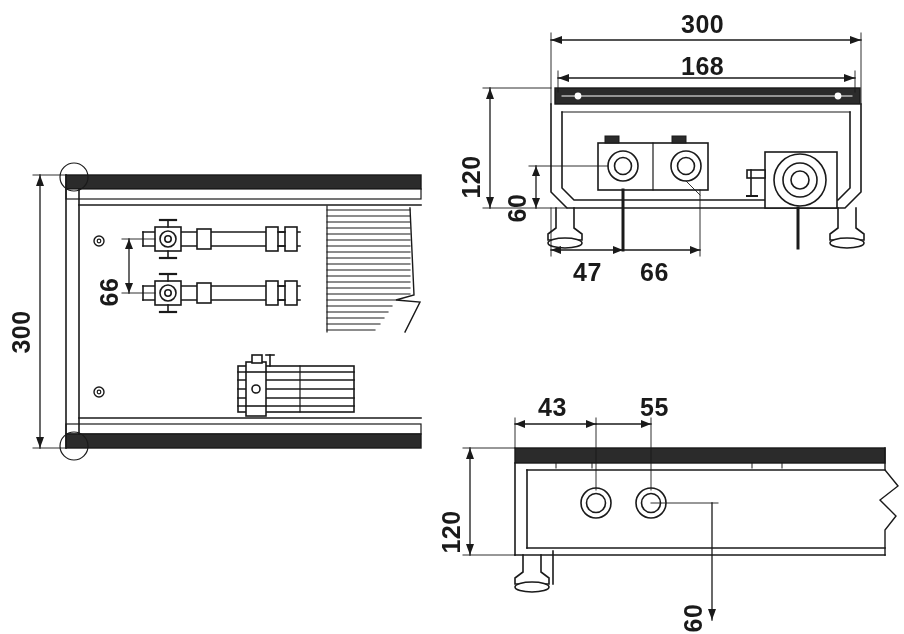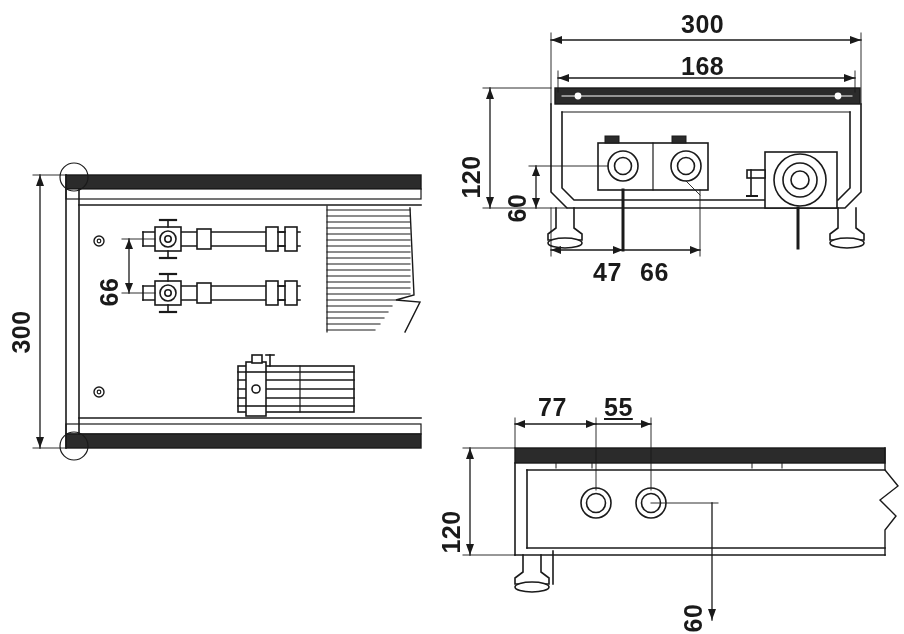--- a/index.html
+++ b/index.html
@@ -258,25 +258,25 @@
 <div class="dim-label vert" style="left:124px;top:292px;transform:rotate(-90deg) translate(-50%,-100%);">66</div>
 
 <div class="dim-label" style="left:681px;top:10px;">300</div>
 
 <div class="dim-label" style="left:681px;top:52px;">168</div>
 
 <div class="dim-label vert" style="left:486px;top:177px;transform:rotate(-90deg) translate(-50%,-100%);">120</div>
 
 <div class="dim-label vert" style="left:532px;top:208px;transform:rotate(-90deg) translate(-50%,-100%);">60</div>
 
-<div class="dim-label" style="left:573px;top:258px;margin-left:20px;">47</div>
+<div class="dim-label" style="left:573px;top:258px;">47</div>
 
 <div class="dim-label" style="left:640px;top:258px;">66</div>
 
-<div class="dim-label" style="left:538px;top:393px;">77</div>
-
-<div class="dim-label" style="left:604px;top:393px;text-decoration:underline;">55</div>
+<div class="dim-label" style="left:538px;top:393px;">43</div>
+
+<div class="dim-label" style="left:640px;top:393px;">55</div>
 
 <div class="dim-label vert" style="left:466px;top:532px;transform:rotate(-90deg) translate(-50%,-100%);">120</div>
 
 <div class="dim-label vert" style="left:708px;top:618px;transform:rotate(-90deg) translate(-50%,-100%);">60</div>
 
 </div>
 
 </body></html>

